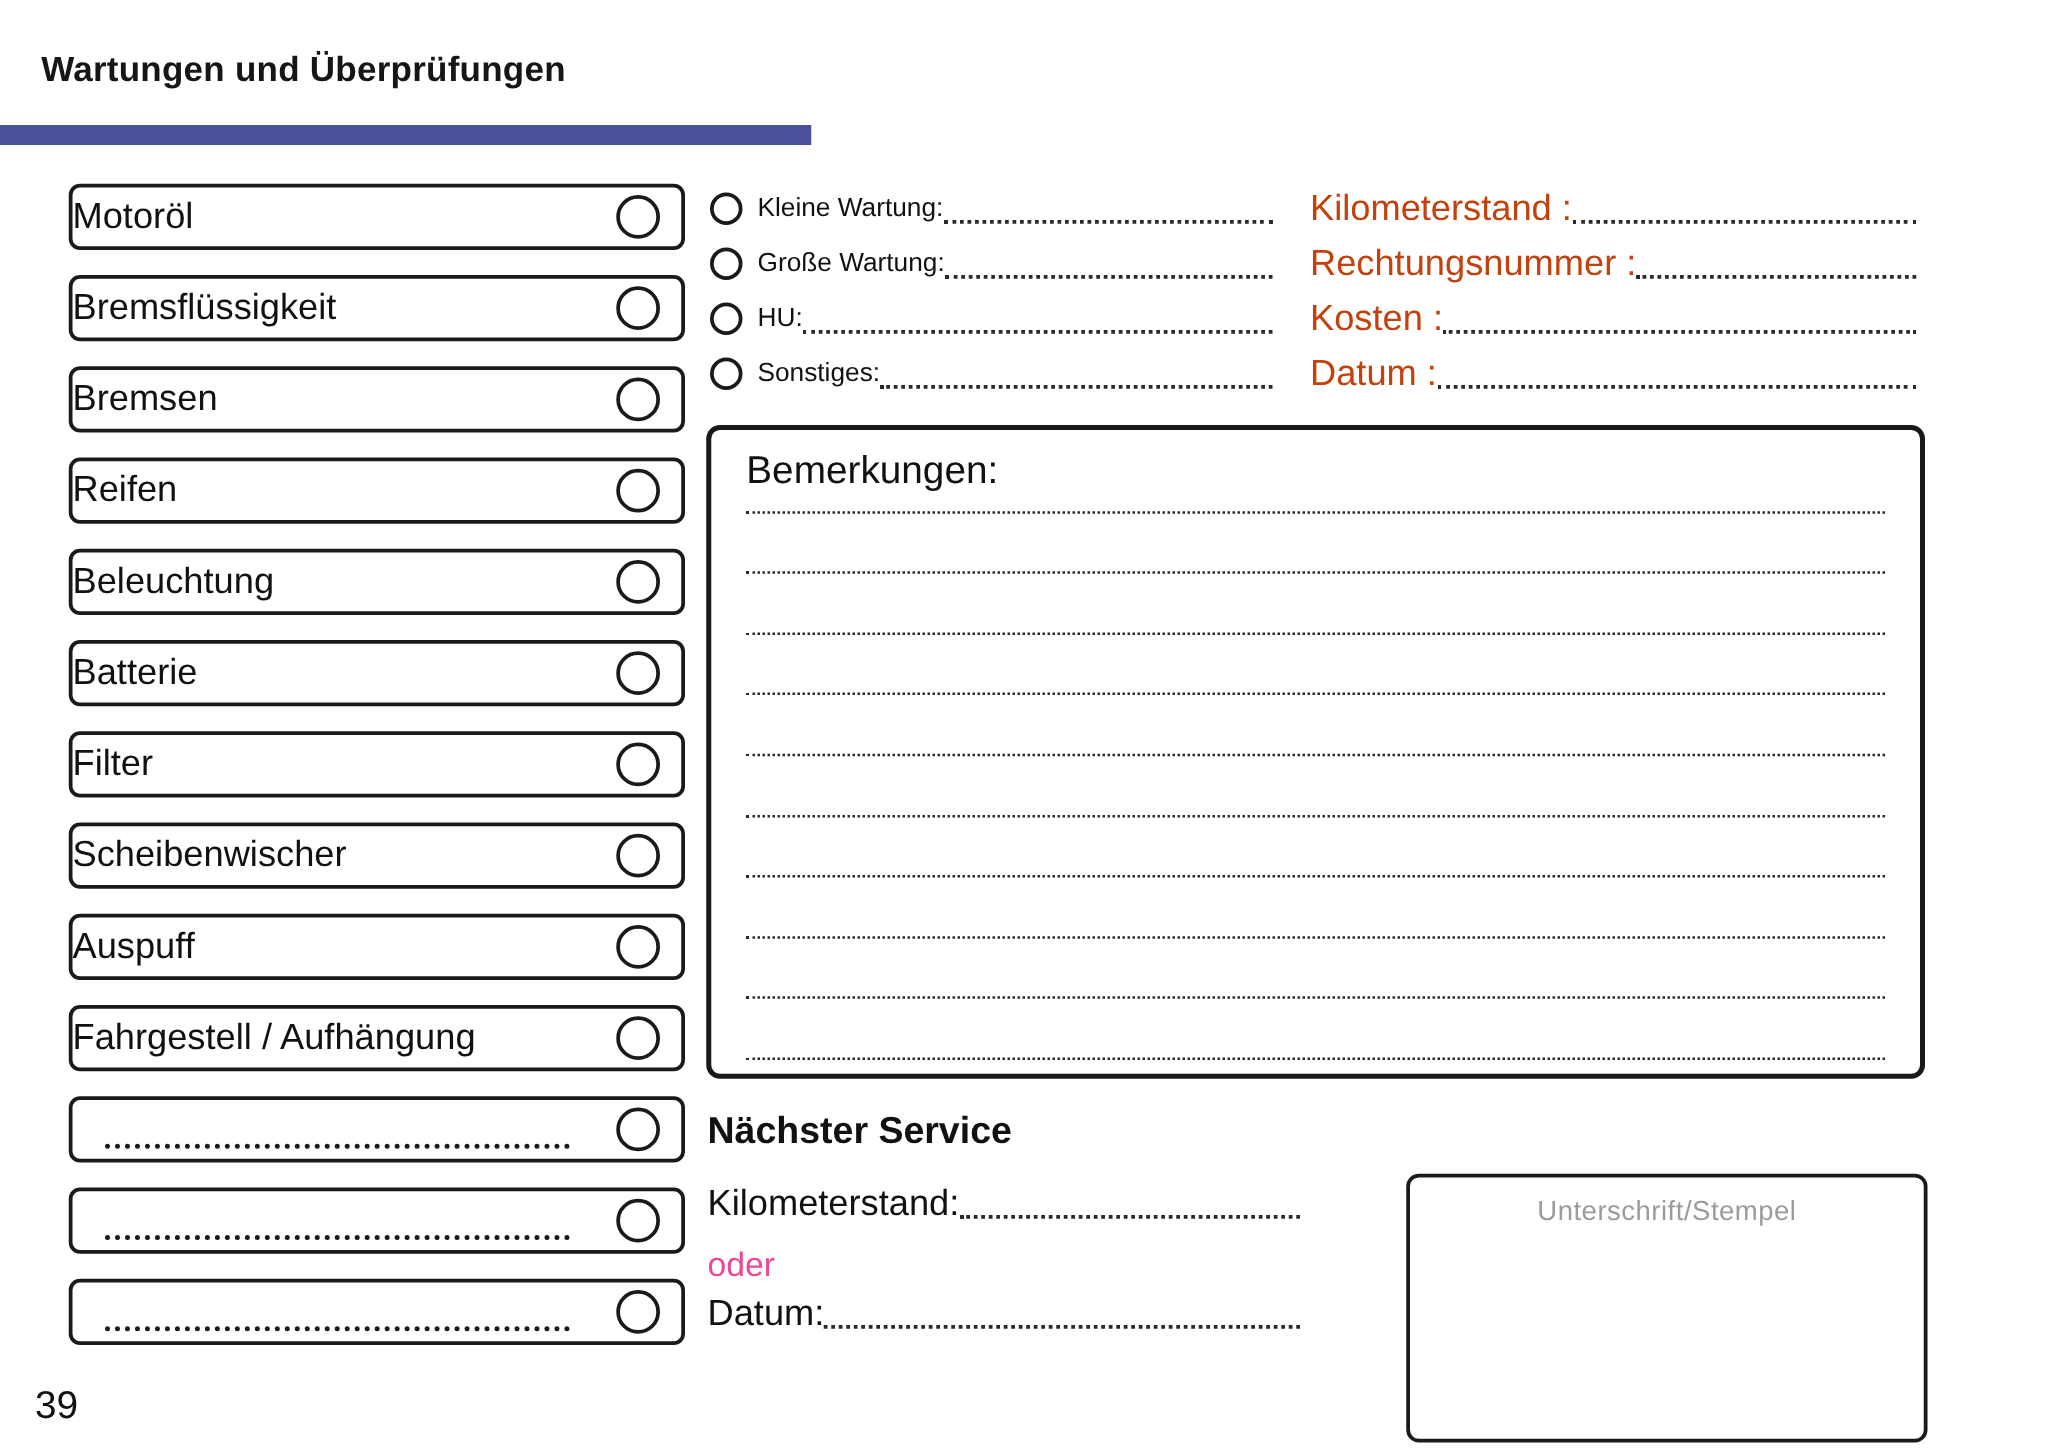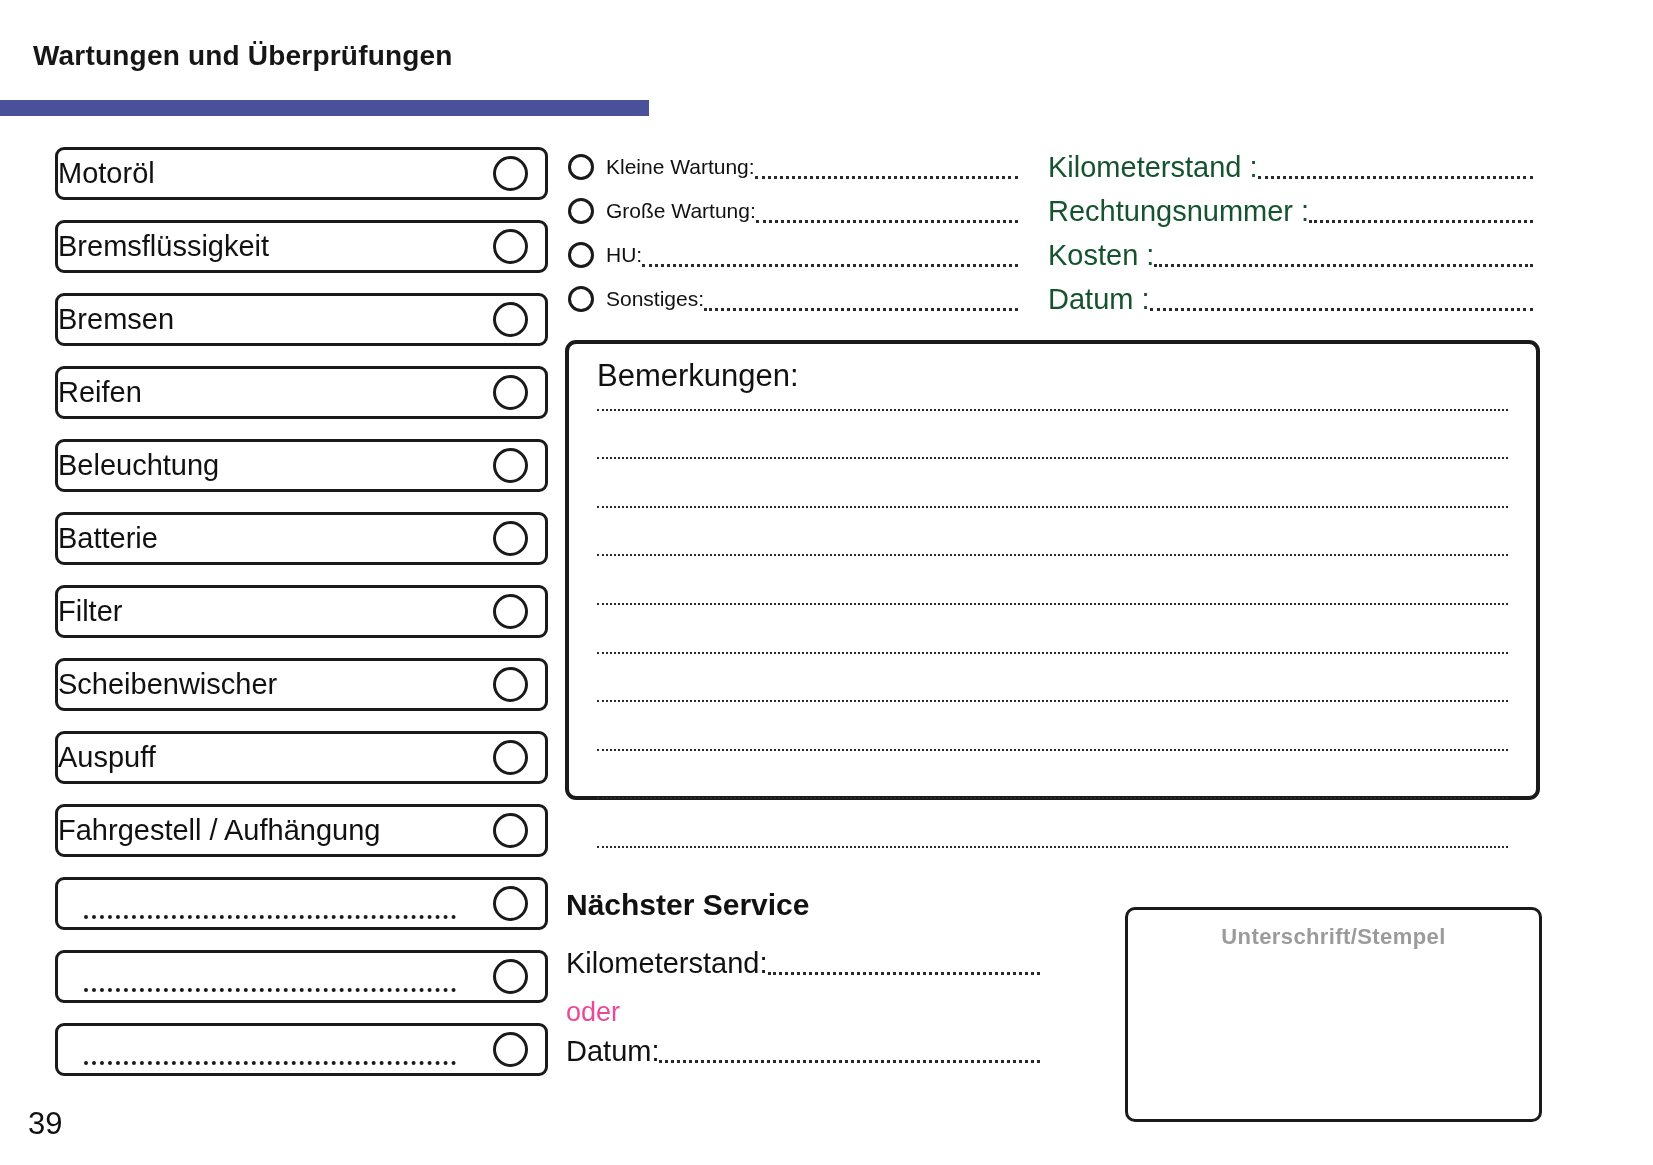--- a/index.html
+++ b/index.html
@@ -59,25 +59,25 @@
   }
   .svc-label{font-size:21px;margin-left:12px;white-space:nowrap;color:#111;}
   .leader{
     flex:1;height:0;border-bottom:3px dotted #2a2a2a;
     align-self:flex-end;margin-bottom:10px;min-width:20px;
   }
 
   
   .invoice-fields{position:absolute;left:1048px;top:145px;width:485px;}
   .inv-row{display:flex;align-items:center;height:44px;}
-  .inv-label{font-size:29px;white-space:nowrap;color:#14532d;}
+  .inv-label{font-size:29px;white-space:nowrap;color:#c2410c;}
 
   
   .remarks-box{
-    position:absolute;left:565px;top:340px;width:975px;height:460px;
+    position:absolute;left:565px;top:340px;width:975px;height:523px;
     box-sizing:border-box;border:4px solid #1a1a1a;border-radius:11px;background:#fff;
   }
   .remarks-title{position:absolute;left:28px;top:14px;font-size:31px;color:#111;}
   .remarks-lines{position:absolute;left:28px;right:28px;top:18px;}
   .remark-line{height:46.6px;border-bottom:2px dotted #2a2a2a;}
 
   
   .next-service-title{
     position:absolute;left:566px;top:888px;
     font-size:30px;font-weight:700;color:#111;
@@ -87,22 +87,22 @@
     display:flex;align-items:flex-end;
   }
   .ns-row .ns-label{font-size:29px;white-space:nowrap;color:#111;}
   .ns-km-row{top:944px;}
   .ns-or{position:absolute;left:566px;top:997px;font-size:27px;color:#ec4899;}
   .ns-date-row{top:1032px;}
   .ns-row .leader{align-self:flex-end;margin-bottom:5px;}
 
   
   .signature-box{
-    position:absolute;left:1125px;top:907px;width:417px;height:215px;
-    box-sizing:border-box;border:3.5px solid #1a1a1a;border-radius:10px;background:#fff;font-weight:bold;
+    position:absolute;left:1125px;top:939px;width:417px;height:215px;
+    box-sizing:border-box;border:3.5px solid #1a1a1a;border-radius:10px;background:#fff;
   }
   .signature-label{
     position:absolute;left:0;right:0;top:14px;text-align:center;
     font-size:22px;color:#9b9b9b;letter-spacing:.4px;
   }
 
   
   .page-number{position:absolute;left:28px;top:1106px;font-size:31px;color:#111;}
 </style>
 </head>

